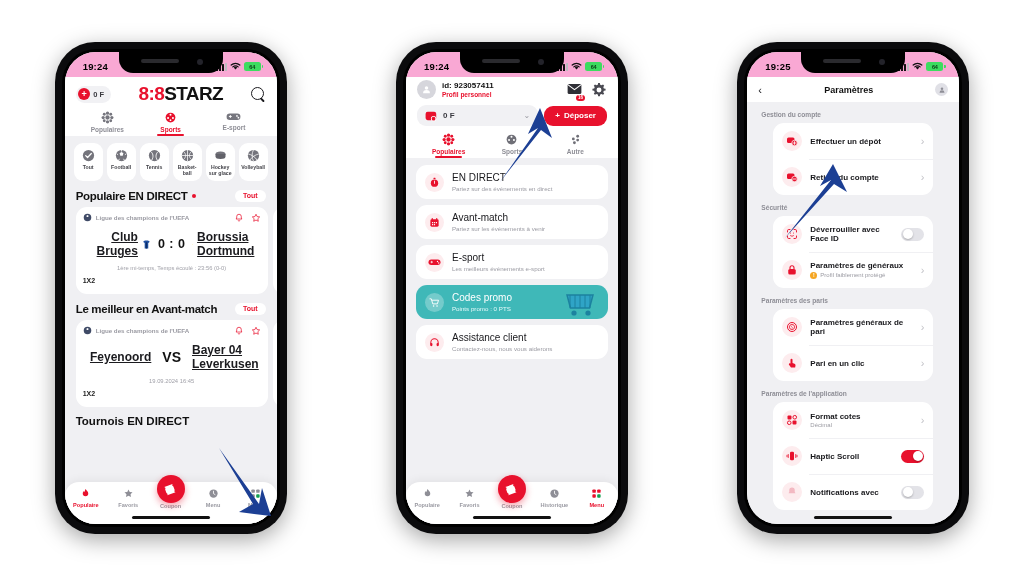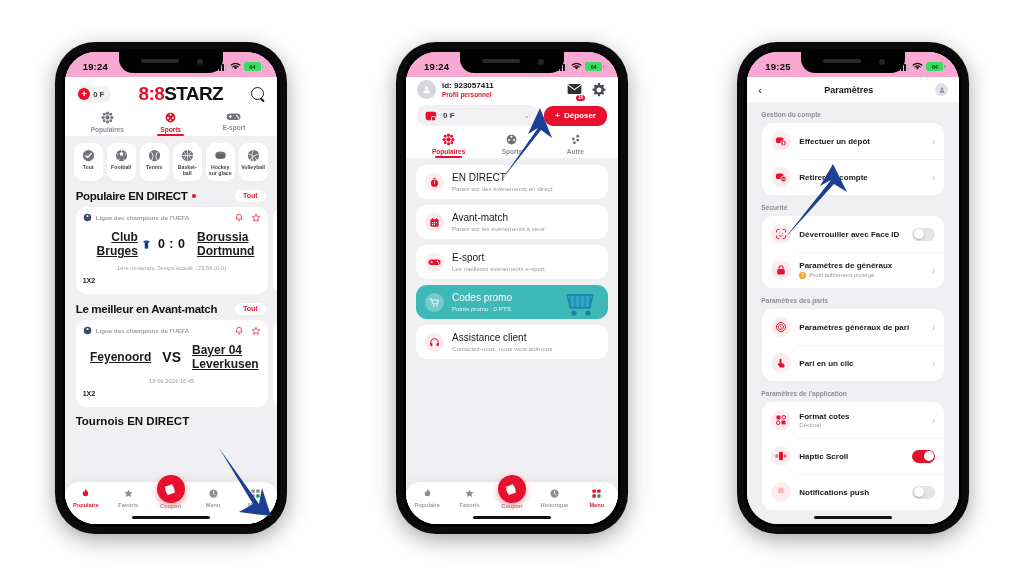--- a/index.html
+++ b/index.html
@@ -139,21 +139,21 @@
   .mrow.promo .mt { color:#fff; } .mrow.promo .ms { color:#e6fafa; }
   .cart-deco { position:absolute; right:6px; top:3px; opacity:.95; }
 
   
   .p3-body { position:relative; height:calc(100% - 25px); background:#f0f0f3; }
   .p3-hdr { background:#fff; height:25px; display:flex; align-items:center; padding:0 11px; }
   .p3-title { flex:1; text-align:center; font-size:9px; font-weight:700; color:#111; }
   .back-c { font-size:11px; color:#19191d; font-weight:500; }
   .p3-avatar { width:13px; height:13px; border-radius:50%; background:#e0e0e6; display:flex; align-items:center; justify-content:center; }
   .grp-label { font-size:6.6px; color:#8e8e96; font-weight:600; padding:9px 14px 5px; }
-  .card-grp { background:#fff; border-radius:11px; margin:0 15px; overflow:hidden; }
+  .card-grp { background:#fff; border-radius:11px; margin:0 26px; overflow:hidden; }
   .srow { display:flex; align-items:center; gap:8px; padding:8px 9px; position:relative; }
   .srow + .srow::before { content:""; position:absolute; left:36px; right:0; top:0; height:1px; background:#f0f0f3; }
   .s-ic { width:20px; height:20px; border-radius:50%; background:#fdecee; display:flex; align-items:center; justify-content:center; flex:none; }
   .s-t { font-size:8px; color:#18181c; font-weight:600; }
   .s-sub { font-size:6px; color:#9a9aa2; margin-top:1.5px; display:flex; align-items:center; gap:3px; }
   .s-right { margin-left:auto; display:flex; align-items:center; }
   .tog { width:23px; height:13px; border-radius:8px; background:#e3e3e8; position:relative; }
   .tog.on { background:#e8112d; }
   .tog::after { content:""; position:absolute; top:1.5px; left:1.5px; width:10px; height:10px; border-radius:50%; background:#fff; box-shadow:0 1px 2px rgba(0,0,0,.25); }
   .tog.on::after { left:auto; right:1.5px; }
@@ -873,21 +873,21 @@
                   <span class="tog on"></span>
                 </div>
             </div>
             <div class="srow">
               <div class="s-ic">
                 <svg width="12" height="12" viewBox="0 0 24 24">
                     <path d="M12 3 a5.5 5.5 0 0 1 5.5 5.5 v3.5 l1.5 2.5 h-14 l1.5 -2.5 v-3.5 A5.5 5.5 0 0 1 12 3z" fill="#f3b9c2"></path>
                   </svg>
               </div>
               <div>
-                  <div class="s-t">Notifications push</div>
+                  <div class="s-t">Notifications avec</div>
                 </div>
               <div class="s-right">
                   <span class="tog"></span>
                 </div>
             </div>
           </div>
 
           <div class="home-ind"></div>
         </div>
       </div>

